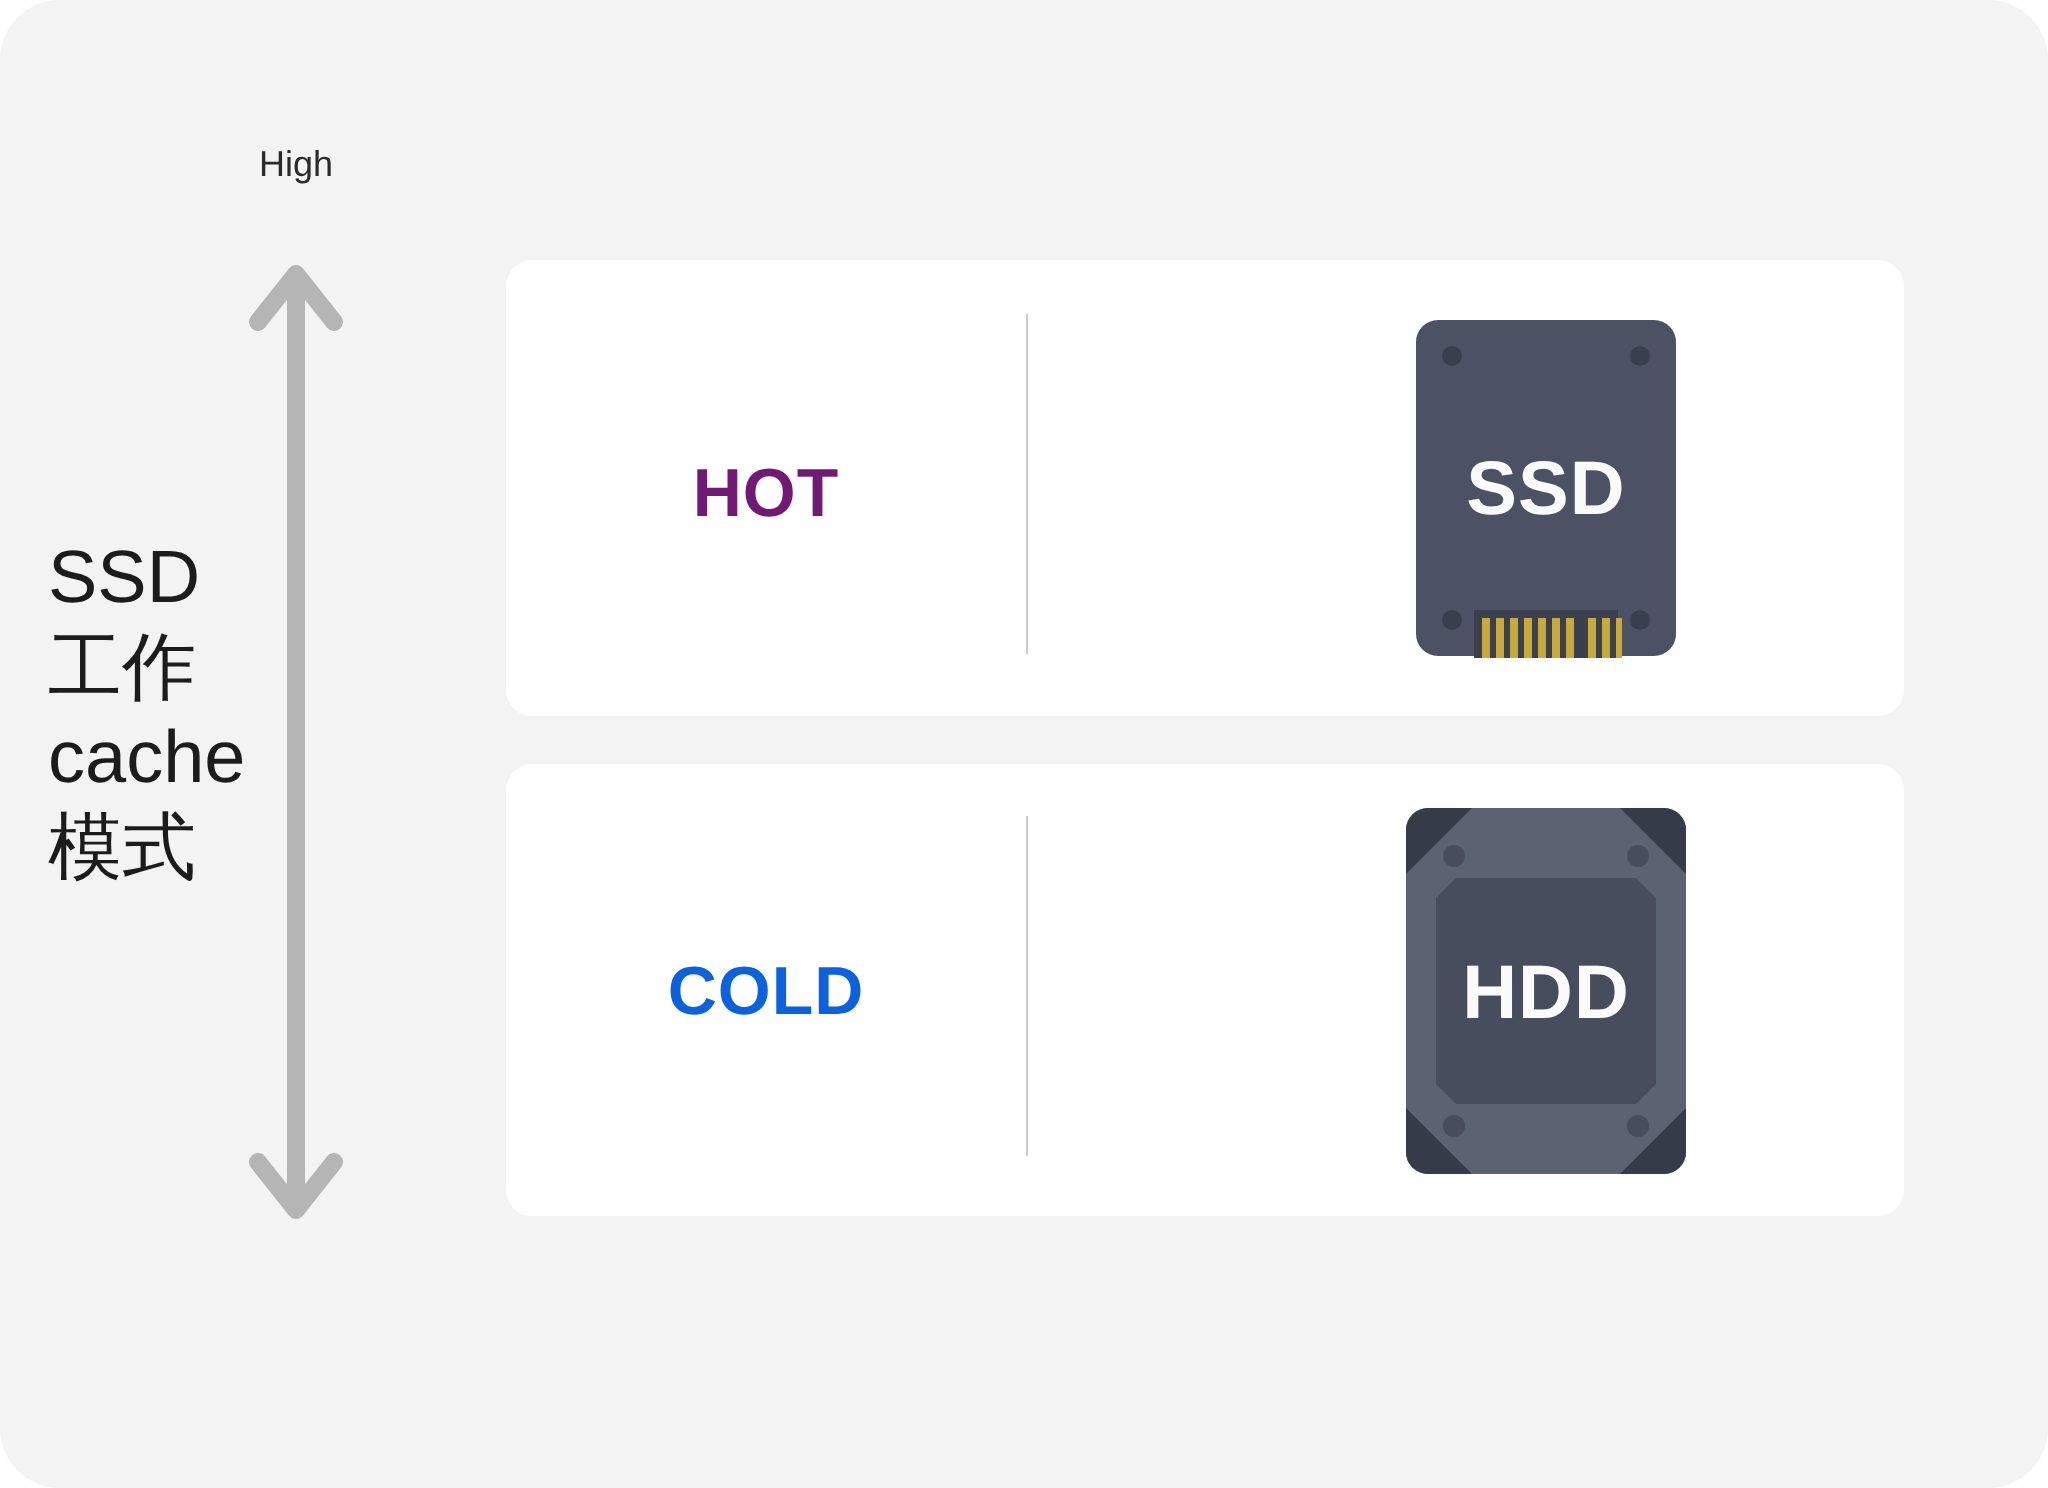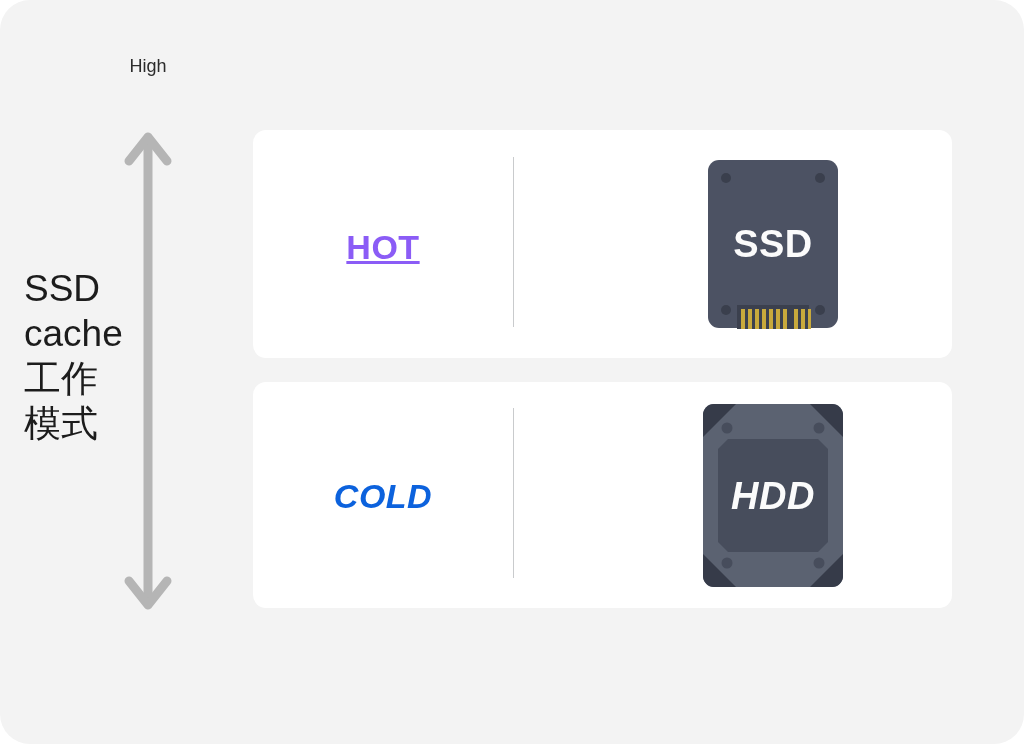--- a/index.html
+++ b/index.html
@@ -36,20 +36,21 @@
   }
 
   .axis-caption {
     position: absolute;
     width: 200px;
     left: 48px;
     text-align: center;
     color: #2b2b2b;
     font-size: 18px;
     line-height: 25px;
+    margin-top: 16px;
   }
   #caption-top { top: 54px; }
   #caption-bottom { top: 638px; }
   .axis-caption .cap-line { display: block; }
 
   #axis-arrow {
     position: absolute;
     left: 118px;
     top: 128px;
     width: 60px;
@@ -70,38 +71,38 @@
 
   
   .card {
     position: absolute;
     left: 253px;
     width: 699px;
     background: #ffffff;
     border-radius: 13px;
   }
   #card-hot  { top: 130px; height: 228px; }
-  #card-cold { top: 382px; height: 226px; font-style: italic; }
+  #card-cold { top: 382px; height: 226px; }
 
   .card-inner {
     position: relative;
     width: 100%;
     height: 100%;
   }
 
   .tier-label {
     position: absolute;
     left: 0;
     width: 260px;
     text-align: center;
     font-size: 34px;
     font-weight: bold;
     letter-spacing: 0.5px;
   }
-  #label-hot  { top: 98px; color: #8b5cf6; text-decoration: underline; }
+  #label-hot  { top: 98px; color: #701a75; }
   #label-cold { top: 95px; color: #0c62dd; }
 
   .card-divider {
     position: absolute;
     width: 1px;
     background: #c9cbcd;
   }
   #divider-hot  { left: 260px; top: 27px;  height: 170px; }
   #divider-cold { left: 260px; top: 26px;  height: 170px; }
 
@@ -139,22 +140,22 @@
     <svg id="axis-arrow" viewBox="0 0 60 486">
       <g stroke="#b5b5b5" stroke-width="9" stroke-linecap="round" stroke-linejoin="round" fill="none">
         <line x1="30" y1="10" x2="30" y2="476"></line>
         <polyline points="11,33 30,9 49,33"></polyline>
         <polyline points="11,453 30,477 49,453"></polyline>
       </g>
     </svg>
 
     <div id="axis-title">
       <span class="t-line">SSD</span>
+      <span class="t-line">工作</span>
       <span class="t-line">cache</span>
-      <span class="t-line">工作</span>
       <span class="t-line">模式</span>
     </div>
 
     <div class="axis-caption" id="caption-bottom">
     </div>
   </div>
 
   <div class="card" id="card-hot">
     <div class="card-inner">
 

